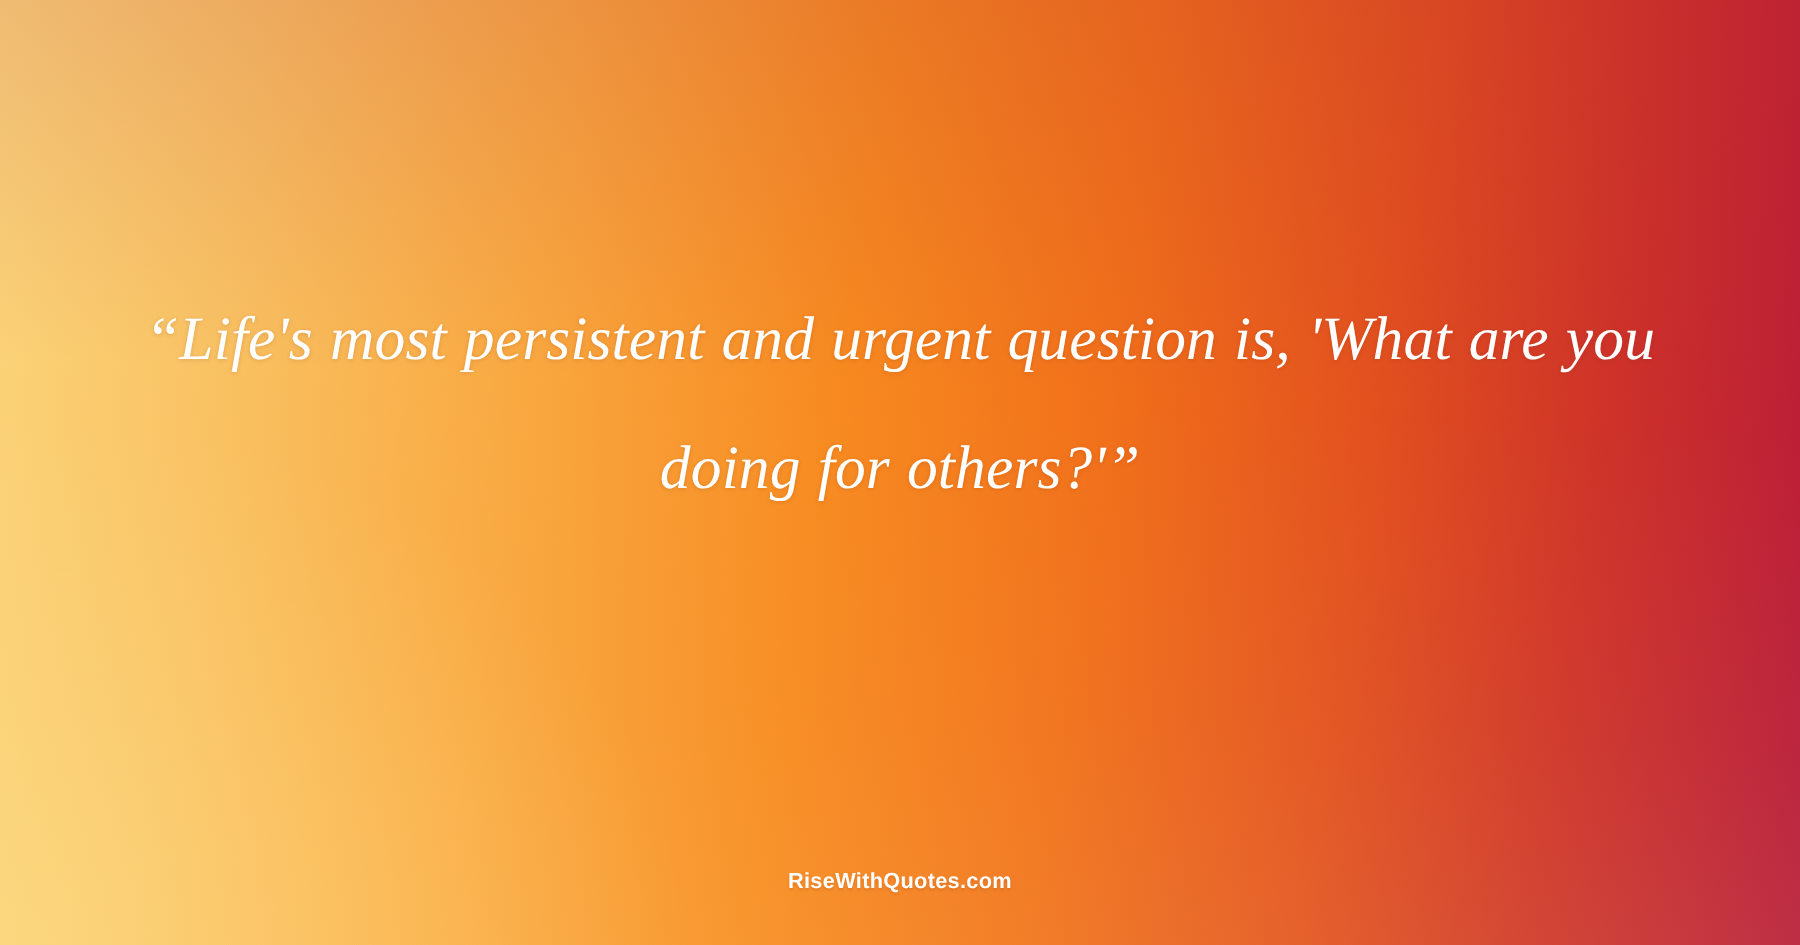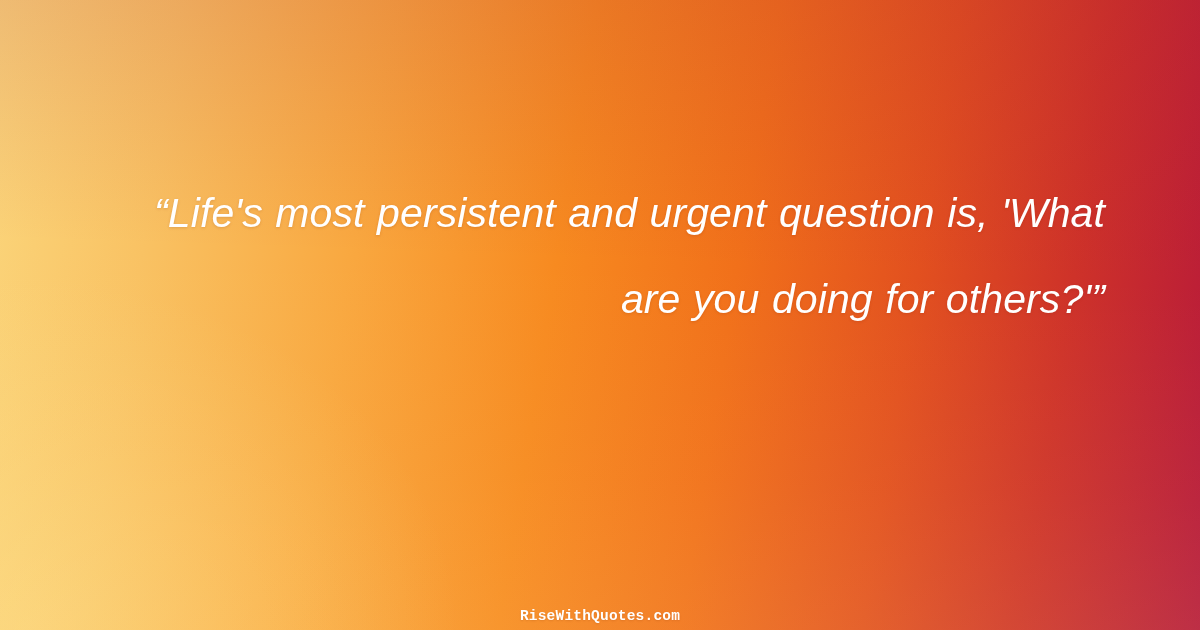--- a/index.html
+++ b/index.html
@@ -63,51 +63,50 @@
     inset: 0;
     display: flex;
     flex-direction: column;
     align-items: center;
     justify-content: flex-start;
   }
 
   #quote-text {
     position: absolute;
     left: 50%;
-    top: 170px;
+    top: 182px;
     transform: translateX(-50%);
     width: 1010px;
     margin: 0;
-    text-align: right;
+    text-align: center;
     color: #FFFFFF;
-    font-family: Liberation Sans, sans-serif;
+    font-family: Liberation Serif, serif;
     font-style: italic;
     font-weight: 400;
     font-size: 41px;
     line-height: 86px;
     letter-spacing: 0.1px;
     word-spacing: 1px;
     text-shadow: 0 1px 3px rgba(120, 40, 10, 0.18);
     white-space: pre-wrap;
   }
 
   #site-credit {
     position: absolute;
     left: 0;
     right: 0;
     top: 580px;
     text-align: center;
     color: #FFFFFF;
-    font-family: Liberation Mono, monospace;
+    font-family: Liberation Sans, sans-serif;
     font-style: normal;
     font-weight: 700;
     font-size: 14.5px;
     letter-spacing: 0.2px;
     text-shadow: 0 1px 2px rgba(140, 55, 15, 0.20);
-    margin-top: 28px;
   }
 </style>
 </head>
 <body>
 
 <div id="quote-card">
 
   <div class="bg-base"></div>
   <div class="bg-tint"></div>
   <div class="bg-glow"></div>

